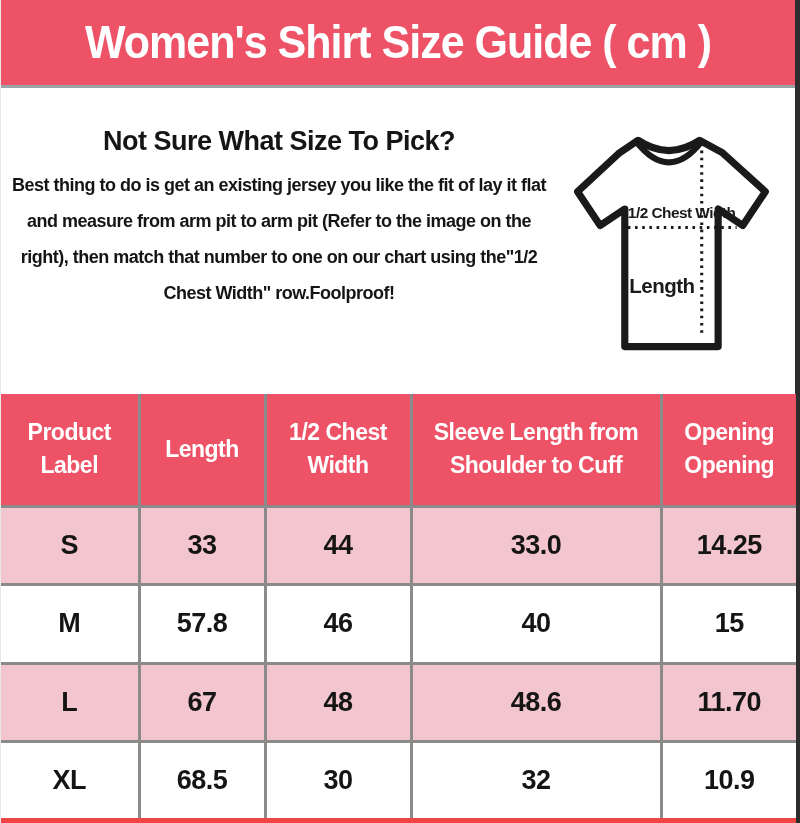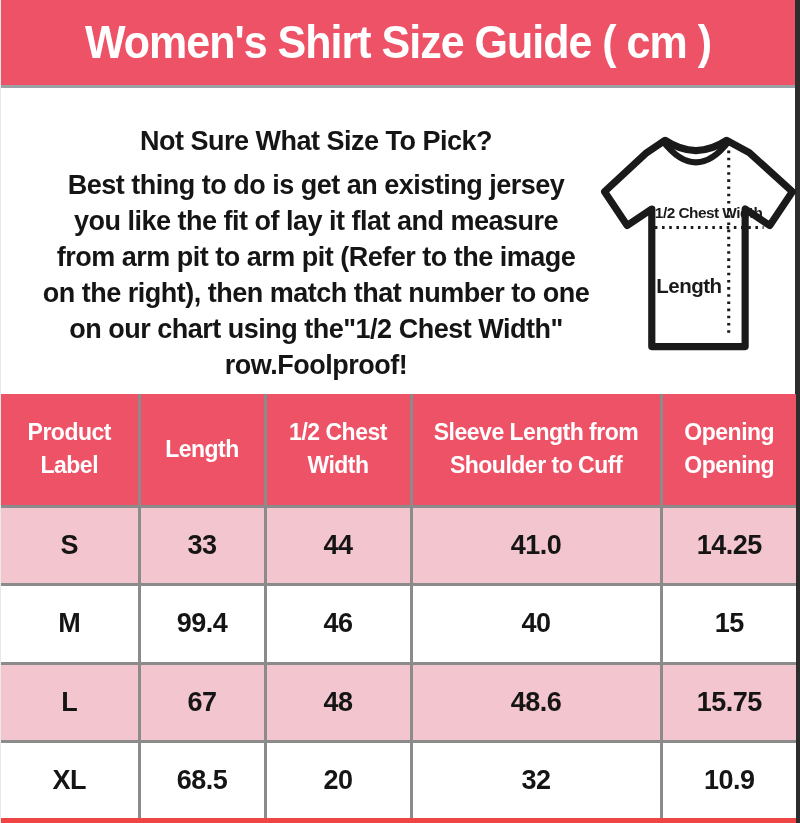--- a/index.html
+++ b/index.html
@@ -32,32 +32,31 @@
   .banner h1{
     color:#fff;font-size:43px;font-weight:bold;
     letter-spacing:-1px;transform:scaleY(1.08);
     white-space:nowrap;
   }
   
   .intro{
     flex:0 0 306px;height:306px;
     display:flex;background:#fff;
     padding-top:38px;
-    padding-left:37px;
   }
   .intro-text{
     width:556px;flex:0 0 556px;
     text-align:center;color:var(--ink);
   }
   .intro-text h2{
     font-size:27px;font-weight:bold;letter-spacing:-0.5px;
     margin-bottom:10px;
   }
   .intro-text p{
-    font-size:27px;font-weight:bold;letter-spacing:-0.5px;
+    font-size:18px;font-weight:bold;letter-spacing:-0.5px;
     line-height:36px;padding:0 4px;
   }
   .diagram{
     flex:1;display:flex;justify-content:center;align-items:flex-start;
     padding-right:6px;
   }
   .diagram svg{display:block;}
   .diagram text{
     font-family:"Liberation Sans",sans-serif;
     font-weight:bold;fill:#1a1a1a;letter-spacing:-0.5px;
@@ -134,40 +133,40 @@
         <th>1/2 Chest Width</th>
         <th>Sleeve Length from Shoulder to Cuff</th>
         <th>Opening Opening</th>
       </tr>
     </thead>
     <tbody>
       <tr class="pink">
         <td>S</td>
         <td>33</td>
         <td>44</td>
-        <td>41.0</td>
+        <td>33.0</td>
         <td>14.25</td>
       </tr>
       <tr>
         <td>M</td>
-        <td>99.4</td>
+        <td>57.8</td>
         <td>46</td>
         <td>40</td>
         <td>15</td>
       </tr>
       <tr class="pink">
         <td>L</td>
         <td>67</td>
         <td>48</td>
         <td>48.6</td>
-        <td>15.75</td>
+        <td>11.70</td>
       </tr>
       <tr>
         <td>XL</td>
         <td>68.5</td>
-        <td>20</td>
+        <td>30</td>
         <td>32</td>
         <td>10.9</td>
       </tr>
     </tbody>
   </table>
 
 </div>
 
 </body></html>

